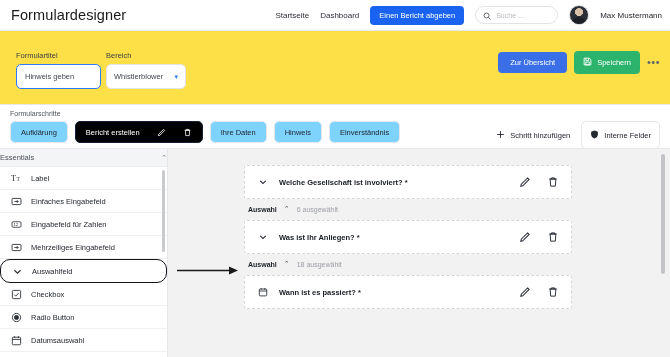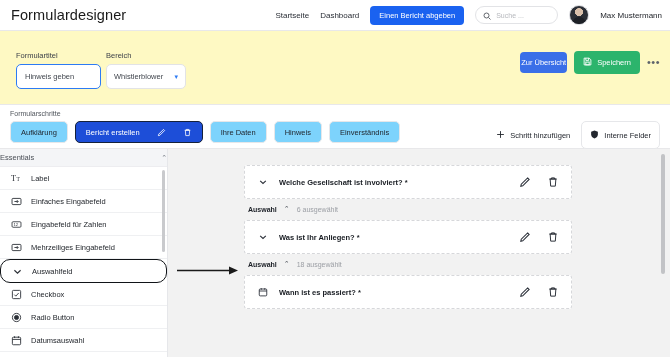--- a/index.html
+++ b/index.html
@@ -39,21 +39,21 @@
   }
   .avatar::after{
     content:""; position:absolute; left:50%; top:62%; transform:translateX(-50%);
     width:13px; height:9px; border-radius:6px 6px 0 0; background:#1d2026;
   }
   .user-name { font-size: 8px; color: #23262c; white-space: nowrap; }
 
   
   .meta {
     position: absolute; top: 31px; left: 0; width: 670px; height: 74px;
-    background: #fef9c3; border-bottom: 1px solid #e8e8ea;
+    background: #fde047; border-bottom: 1px solid #e8e8ea;
   }
   .field-label { font-size: 7.5px; color: #3a3f47; margin-bottom: 4px; }
   .fld-title { position: absolute; left: 16px; top: 20px; }
   .inp-title {
     width: 85px; height: 25px; border: 1.4px solid #2d7bf4; border-radius: 5px;
     background: #fff; font-size: 7.5px; color: #41464e; padding: 0 8px;
     font-family: "Liberation Sans", sans-serif; outline: none;
   }
   .fld-area { position: absolute; left: 106px; top: 20px; }
   .sel-area {
@@ -67,42 +67,42 @@
     display: flex; align-items: center; gap: 4px; cursor: pointer;
   }
   .flag { width: 11px; height: 7px; border-radius: 1px;
     background: linear-gradient(#151515 0 34%, #d7131a 34% 67%, #f5c800 67% 100%); }
   .lang-txt { font-size: 7.5px; color: #30353c; }
   .chev { font-size: 7px; color: #6a7078; }
 
   .meta-actions { position: absolute; right: 10px; top: 20px; display: flex; align-items: center; gap: 7px; }
   .btn-outline-blue {
     background: #3a6fe8; color: #fff; font-size: 7.5px; border: none;
-    border-radius: 4px; padding: 6px 1px; cursor: pointer; white-space: nowrap;
+    border-radius: 4px; padding: 6px 12px; cursor: pointer; white-space: nowrap;
   }
   .btn-green {
     background: #2cb46c; color: #fff; font-size: 7.5px; border: none;
     border-radius: 4px; padding: 6px 9px; cursor: pointer; white-space: nowrap;
     display: flex; align-items: center; gap: 5px;
   }
   .kebab { font-size: 11px; color: #5d636b; letter-spacing: .5px; cursor: pointer; line-height: 1; }
 
   
   .steps {
     position: absolute; top: 105px; left: 0; width: 670px; height: 44px;
     background: #fff; border-bottom: 1px solid #e8e8ea;
   }
   .steps-label { position: absolute; left: 10px; top: 5px; font-size: 7px; color: #51565d; }
   .step-row { position: absolute; left: 10px; top: 16px; display: flex; gap: 7px; align-items: center; }
   .step {
     background: #7dd3fc; border: 1px solid #e6e7ea; border-radius: 5px;
     height: 22px; padding: 0 10px; display: flex; align-items: center; gap: 6px;
     font-size: 7.5px; color: #1f232a; cursor: pointer; white-space: nowrap;
   }
-  .step.active { background: #1d4ed8; border-color: #15213a; color: #ffffff; gap: 17px; }
+  .step.active { background: #000000; border-color: #15213a; color: #ffffff; gap: 17px; }
   .step .ico { display: inline-flex; }
   .steps-right { position: absolute; right: 10px; top: 16px; display: flex; align-items: center; gap: 11px; }
   .add-step { display: flex; align-items: center; gap: 5px; font-size: 7.5px; color: #23272e; cursor: pointer; }
   .internal-fields {
     display: flex; align-items: center; gap: 5px; font-size: 7.5px; color: #23272e;
     background: #fff; border: 1px solid #e6e7ea; border-radius: 5px;
     height: 21px; padding: 13px 8px; cursor: pointer; white-space: nowrap;
   }
 
   

